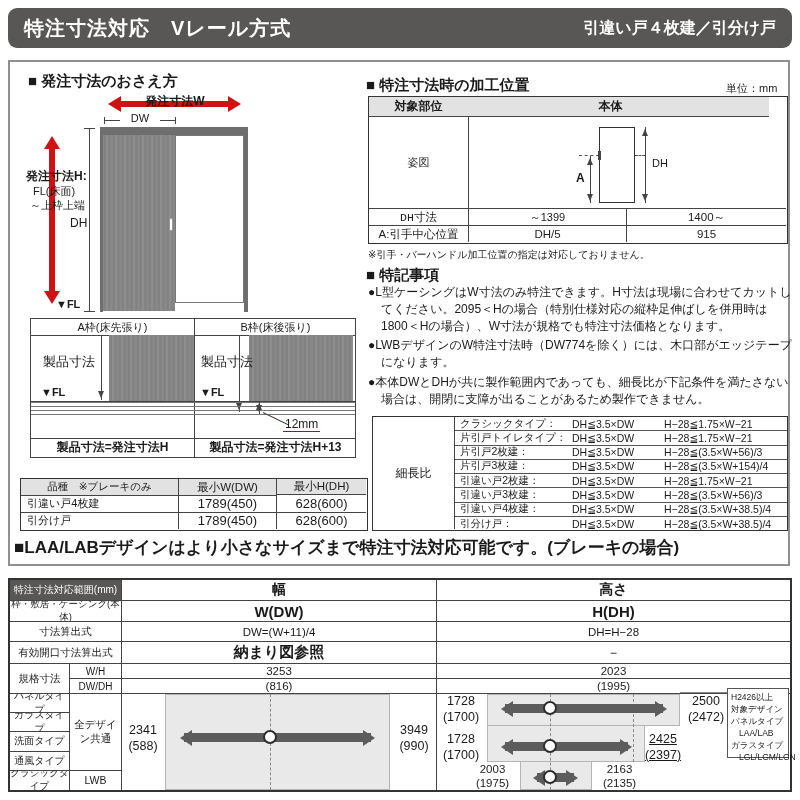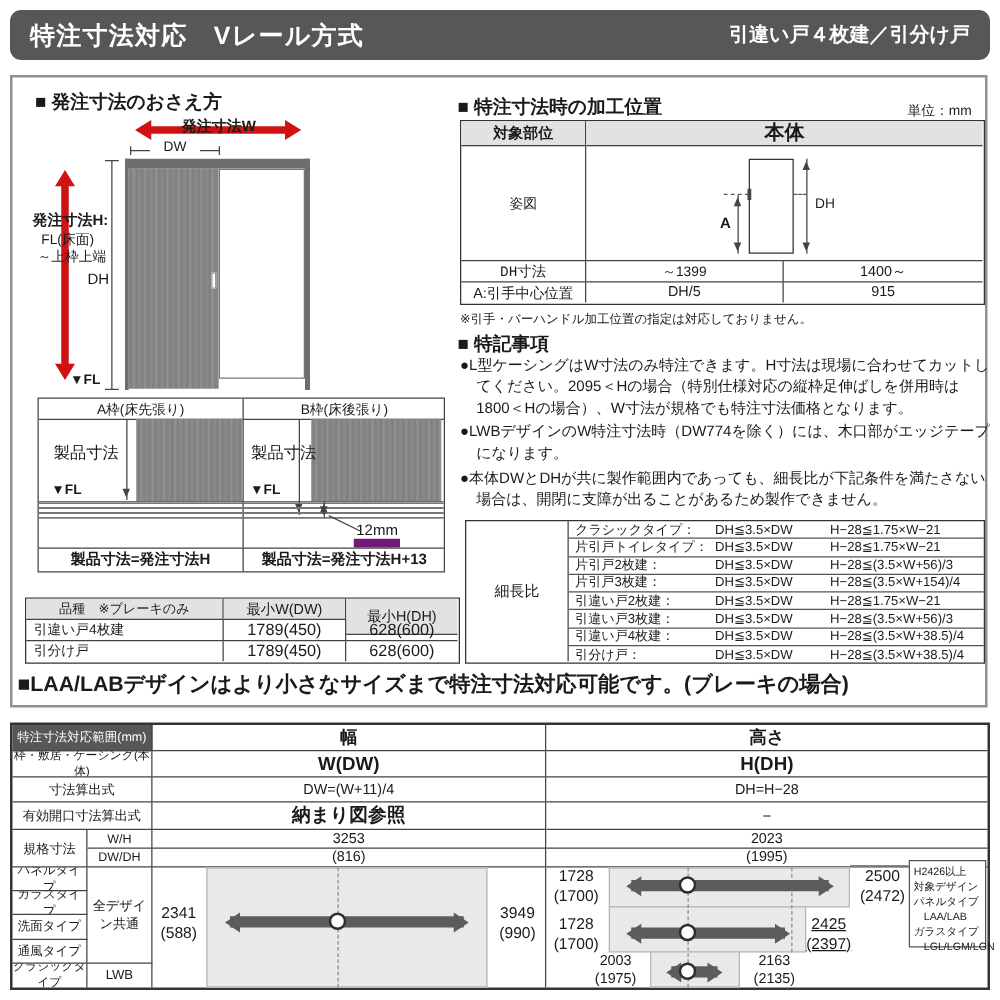--- a/index.html
+++ b/index.html
@@ -130,45 +130,45 @@
 
     <div class="abs" style="left:12px;top:34px;font-size:13px;">製品寸法</div>
     <div class="abs" style="left:170px;top:34px;font-size:13px;">製品寸法</div>
     <div class="abs b" style="left:10px;top:67px;font-size:11px;">▼FL</div>
     <div class="abs b" style="left:169px;top:67px;font-size:11px;">▼FL</div>
 
     <div class="floorband"></div>
 
     <div class="abs dimv up down" style="left:228px;top:82px;height:13px;"></div>
     <div class="abs" style="left:232px;top:93px;width:28px;height:1px;background:#444;transform:rotate(26deg);transform-origin:left center;"></div>
-    <div class="abs" style="left:252px;top:98px;font-size:12px;border-bottom:7px solid #701a75;padding:0 2px;">12mm</div>
+    <div class="abs" style="left:252px;top:98px;font-size:12px;border-bottom:1px solid #701a75;padding:0 2px;">12mm</div>
 
     <div class="hline" style="top:119px;"></div>
     <div class="abs ctr b" style="left:0;top:119px;width:163px;height:19px;font-size:12px;">製品寸法=発注寸法H</div>
     <div class="abs ctr b" style="left:163px;top:119px;width:163px;height:19px;font-size:12px;">製品寸法=発注寸法H+13</div>
   </div>
 
   <div class="tbl" style="left:20px;top:478px;width:348px;height:53px;">
     <div class="cell gray" style="left:0;top:0;width:158px;height:17px;font-size:10.5px;">品種　※ブレーキのみ</div>
     <div class="cell gray" style="left:158px;top:0;width:98px;height:17px;font-size:11.5px;">最小W(DW)</div>
-    <div class="cell gray nbr" style="left:256px;top:0;width:89px;height:29px;font-size:11.5px;">最小H(DH)</div>
+    <div class="cell gray nbr" style="left:256px;top:0;width:89px;height:16px;font-size:11.5px;">最小H(DH)</div>
     <div class="cell left" style="left:0;top:17px;width:158px;height:16.5px;font-size:11px;padding-left:6px;">引違い戸4枚建</div>
     <div class="cell" style="left:158px;top:17px;width:98px;height:16.5px;font-size:13px;">1789(450)</div>
     <div class="cell nbr" style="left:256px;top:17px;width:89px;height:16.5px;font-size:13px;">628(600)</div>
     <div class="cell left nbb" style="left:0;top:33.5px;width:158px;height:16.5px;font-size:11px;padding-left:6px;">引分け戸</div>
     <div class="cell nbb" style="left:158px;top:33.5px;width:98px;height:16.5px;font-size:13px;">1789(450)</div>
     <div class="cell nbr nbb" style="left:256px;top:33.5px;width:89px;height:16.5px;font-size:13px;">628(600)</div>
   </div>
 
   <div class="abs sec-title" style="left:366px;top:76px;">■ 特注寸法時の加工位置</div>
   <div class="abs" style="left:726px;top:81px;font-size:11px;">単位：mm</div>
 
   <div class="tbl" style="left:368px;top:96px;width:420px;height:148px;">
     <div class="cell gray b" style="left:0;top:0;width:100px;height:20px;font-size:12px;">対象部位</div>
-    <div class="cell gray b nbr" style="left:100px;top:0;width:317px;height:20px;font-size:16px;">本体</div>
+    <div class="cell gray b nbr" style="left:83px;top:0;width:317px;height:20px;font-size:12px;">本体</div>
 
     <div class="cell" style="left:0;top:20px;width:100px;height:92px;font-size:11px;">姿図</div>
     <div class="cell nbr" style="left:100px;top:20px;width:317px;height:92px;"></div>
 
     <div class="abs" style="left:210px;top:58px;width:20px;height:0;border-top:1px dashed #555;"></div>
     <div class="abs" style="left:266px;top:58px;width:10px;height:0;border-top:1px dashed #555;"></div>
     <div class="abs" style="left:230px;top:30px;width:36px;height:76px;background:#fff;border:1.5px solid #333;box-sizing:border-box;"></div>
     <div class="abs tick" style="left:229px;top:54px;width:3px;height:9px;"></div>
     <div class="abs dimv up down" style="left:276px;top:30px;height:76px;"></div>
     <div class="abs" style="left:283px;top:60px;font-size:11px;">DH</div>

